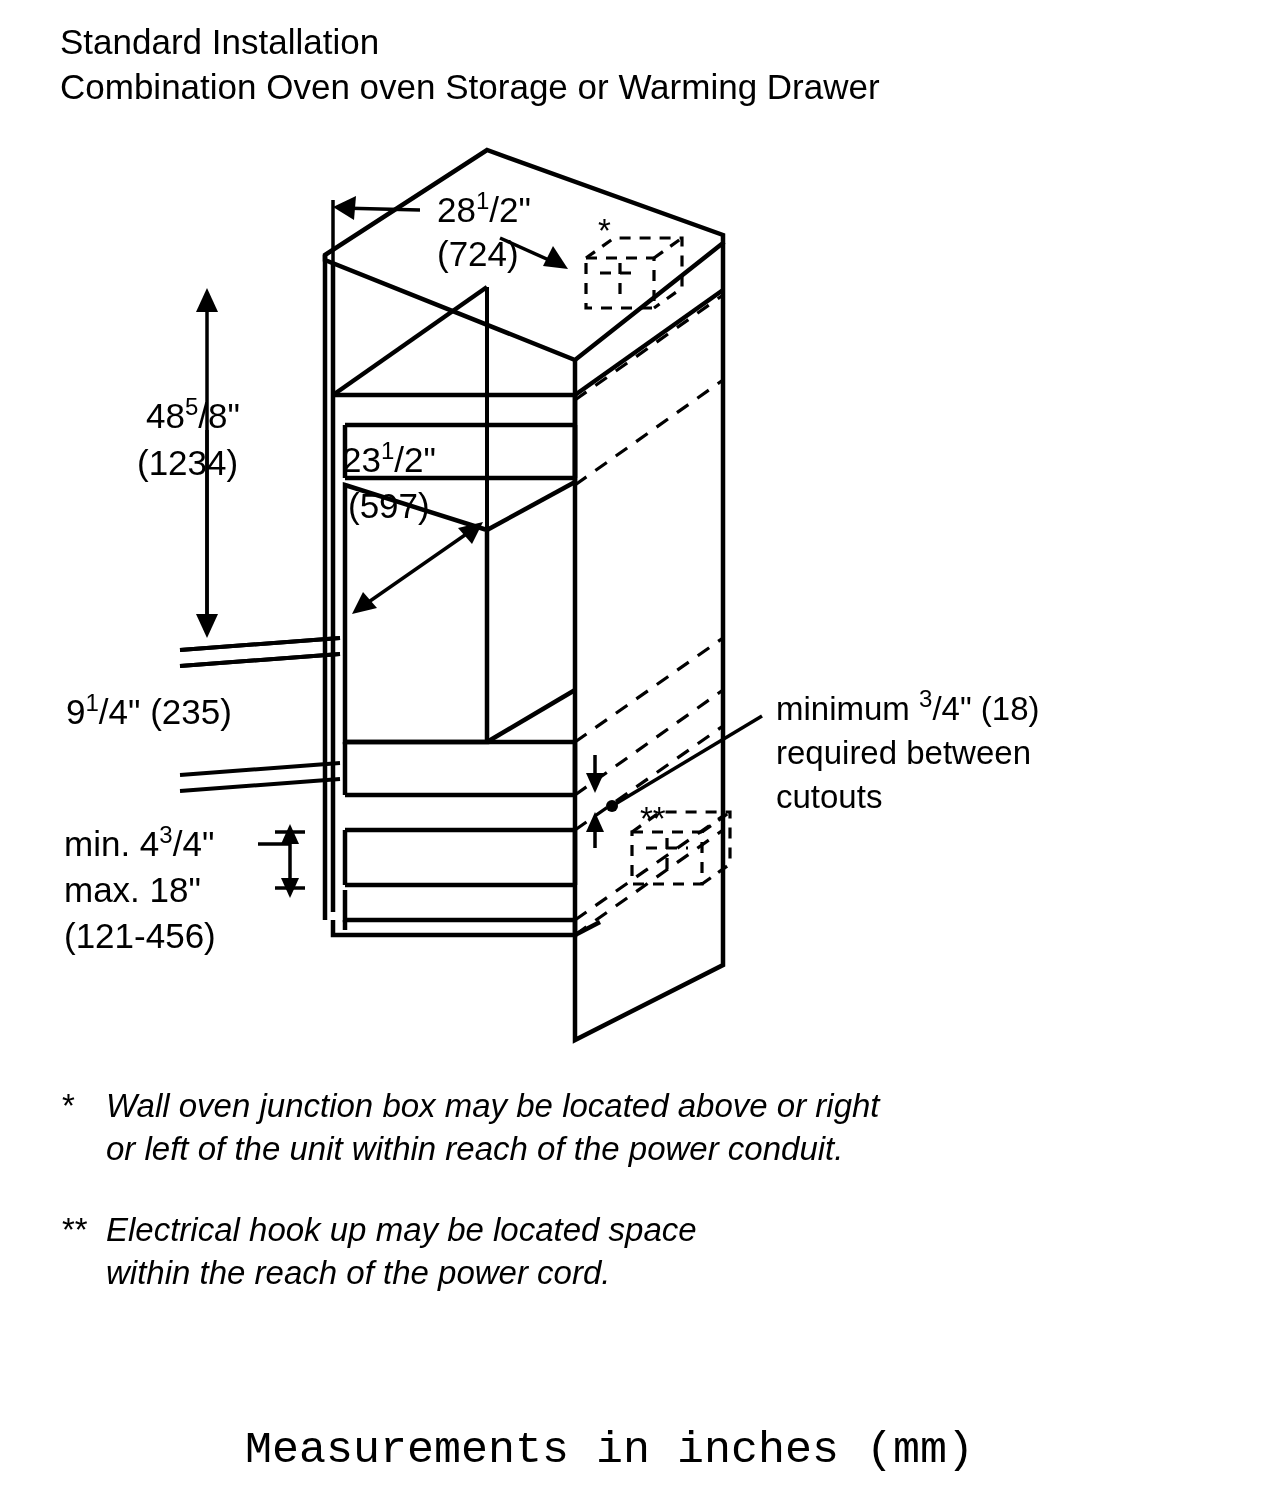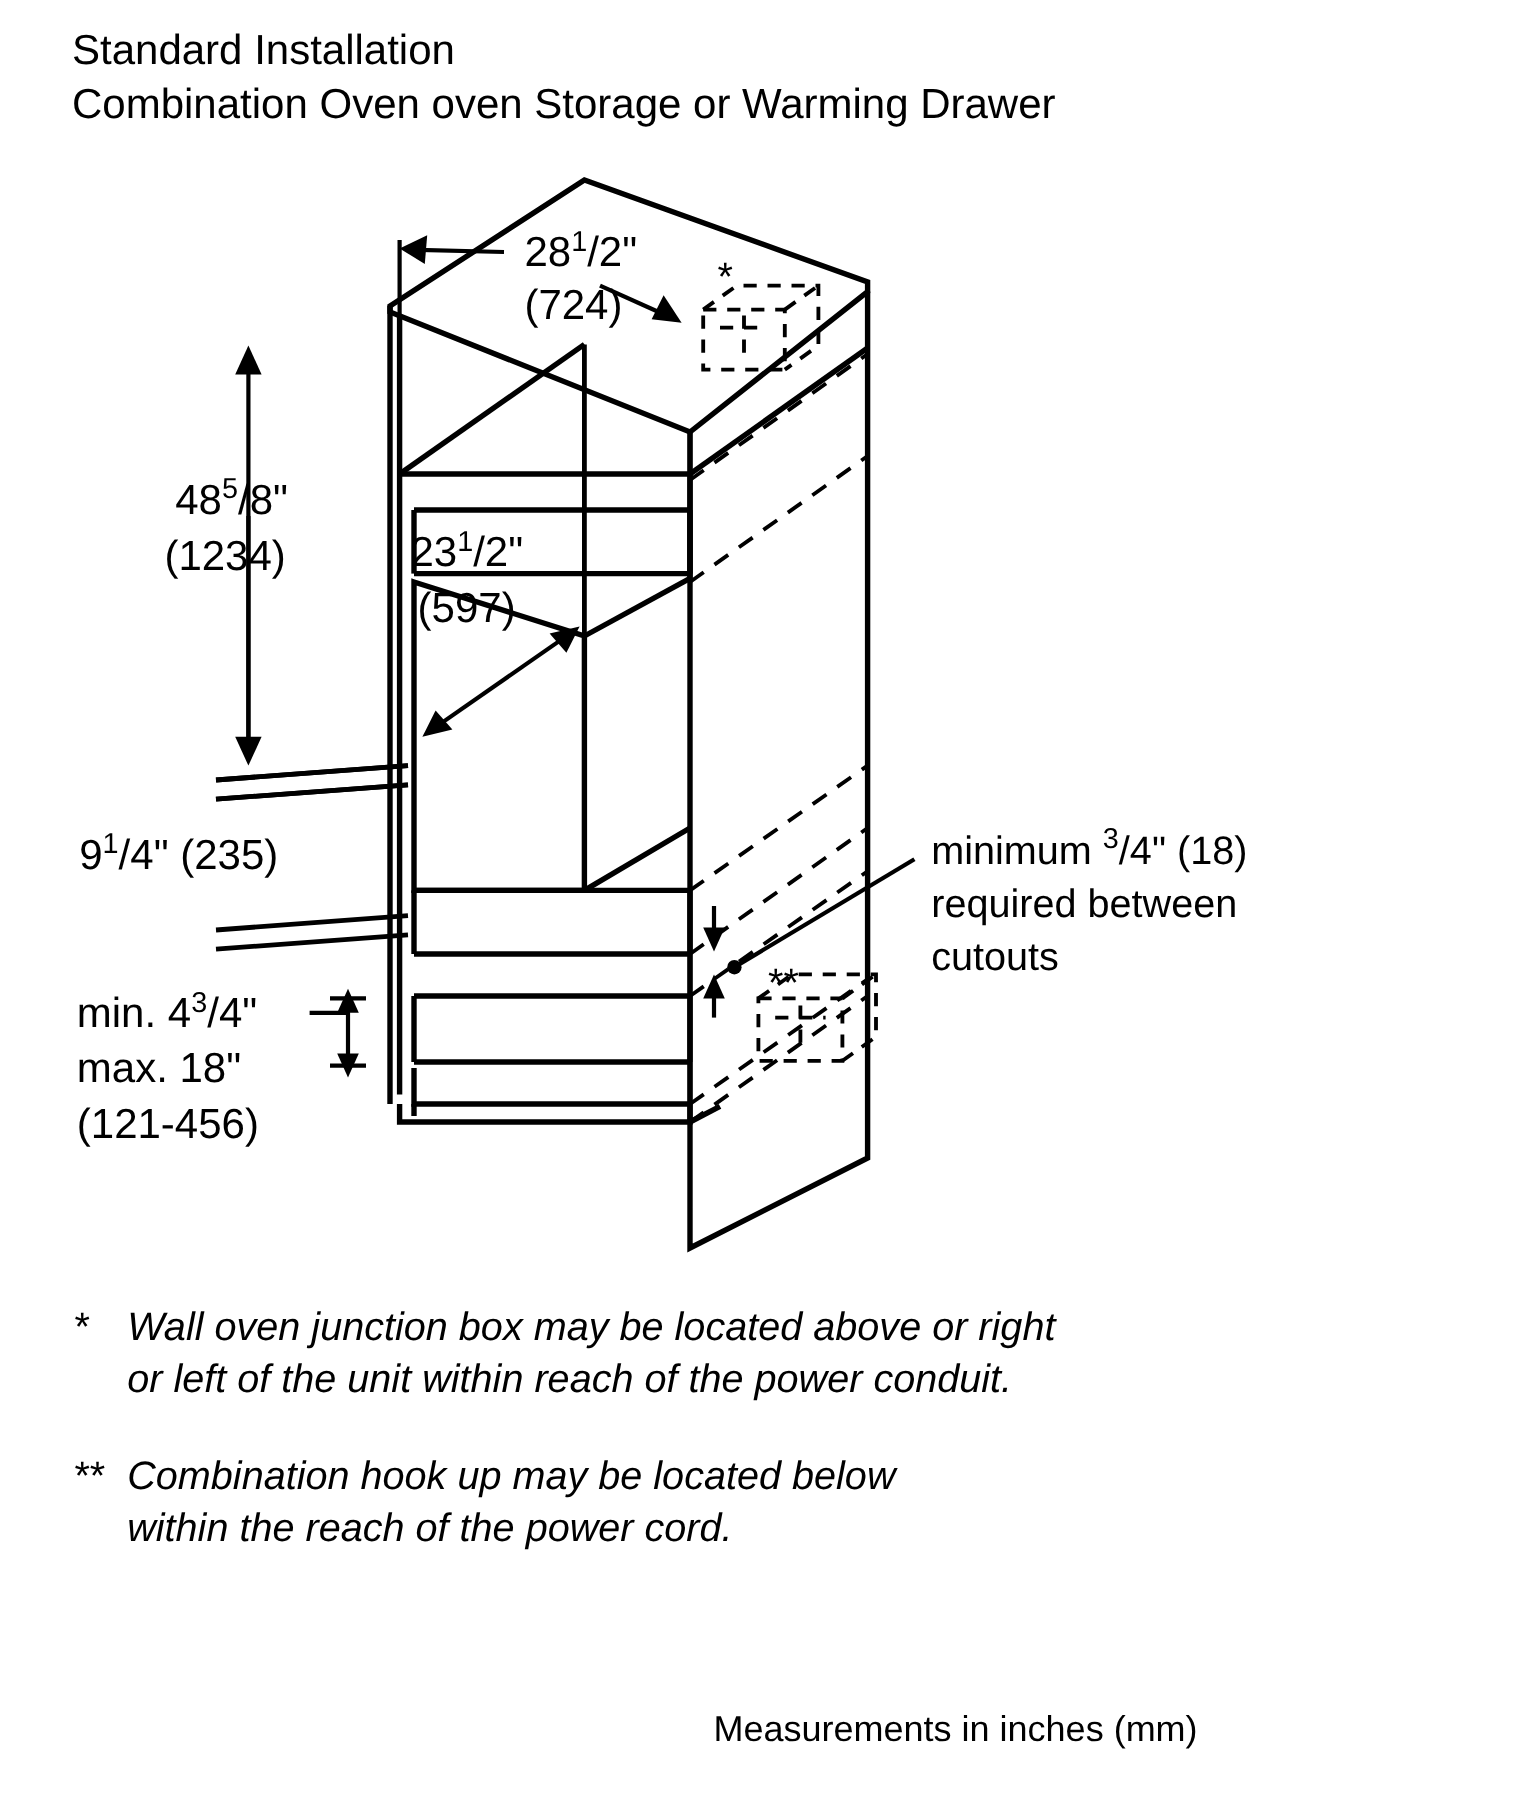--- a/index.html
+++ b/index.html
@@ -12,21 +12,20 @@
     height: 1500px;
     font-family: "Liberation Sans", sans-serif;
     color: #000000;
     position: relative;
     overflow: hidden;
   }
   .page {
     position: relative;
     width: 1044px;
     height: 1500px;
-    padding-left: 24px;
   }
   .title-block {
     position: absolute;
     left: 60px;
     top: 20px;
     font-size: 35px;
     line-height: 1.28;
     white-space: nowrap;
   }
   .diagram-wrap {
@@ -54,23 +53,24 @@
     text-align: left;
   }
   .note-body {
     flex: 1 1 auto;
     font-style: italic;
   }
   .footer {
     position: absolute;
     right: 70px;
     top: 1425px;
-    font-size: 30px;
+    font-size: 45px;
     text-align: right;
     white-space: nowrap;
+    font-family: Liberation Mono, monospace;
   }
   svg text {
     font-family: "Liberation Sans", sans-serif;
     fill: #000000;
   }
   .dim {
     font-size: 35px;
   }
   .frac-num {
     font-size: 24px;
@@ -265,21 +265,21 @@
       <div class="note-marker">*</div>
       <div class="note-body">
         <div>Wall oven junction box may be located above or right</div>
         <div>or left of the unit within reach of the power conduit.</div>
       </div>
     </div>
 
     <div class="note">
       <div class="note-marker">**</div>
       <div class="note-body">
-        <div>Combination hook up may be located below</div>
+        <div>Electrical hook up may be located space</div>
         <div>within the reach of the power cord.</div>
       </div>
     </div>
 
   </div>
 
   <div class="footer">Measurements in inches (mm)</div>
 
 </div>
 

